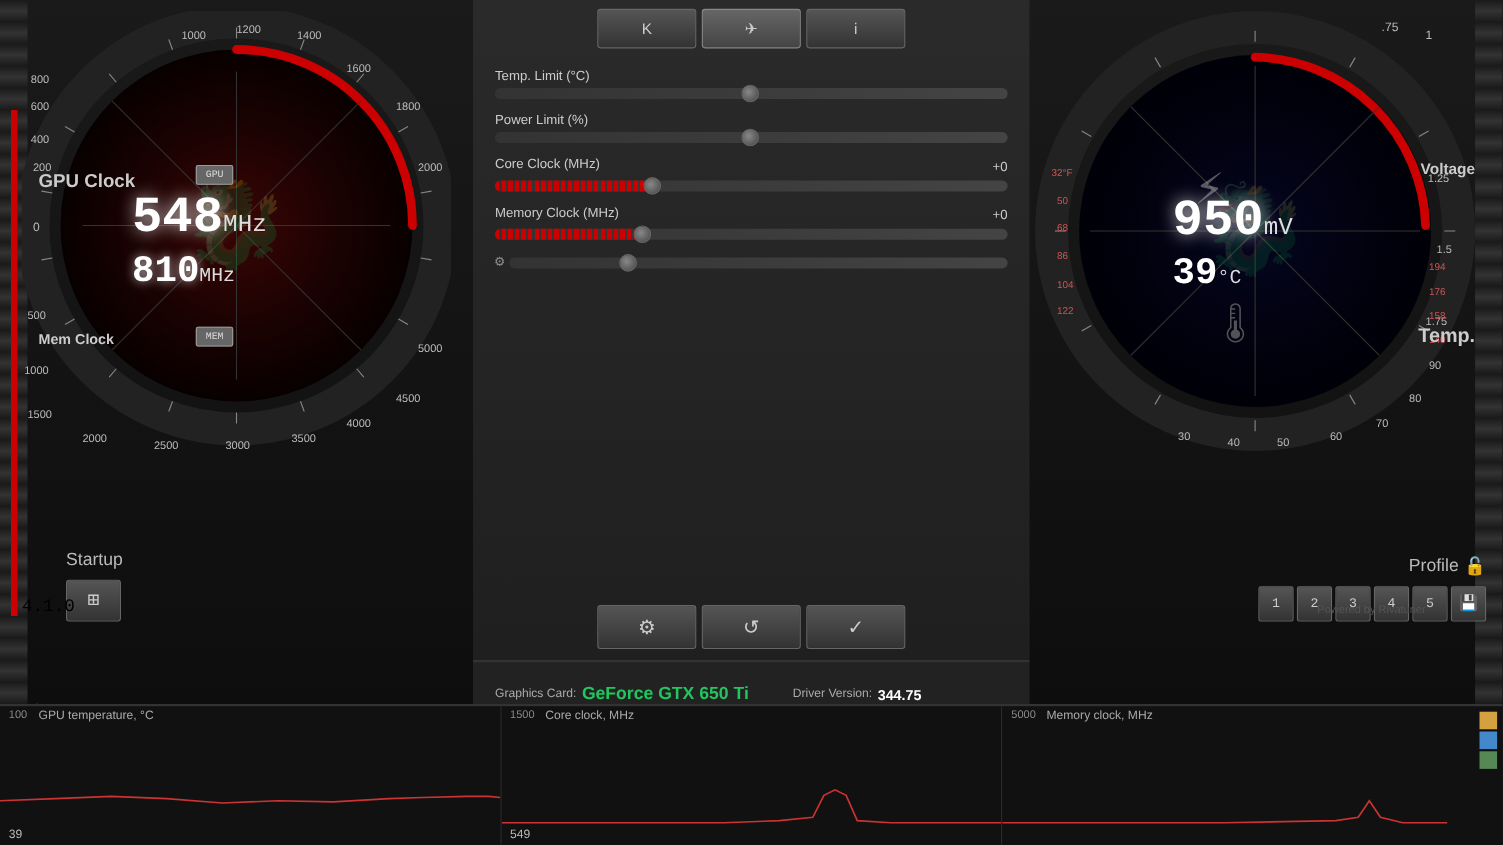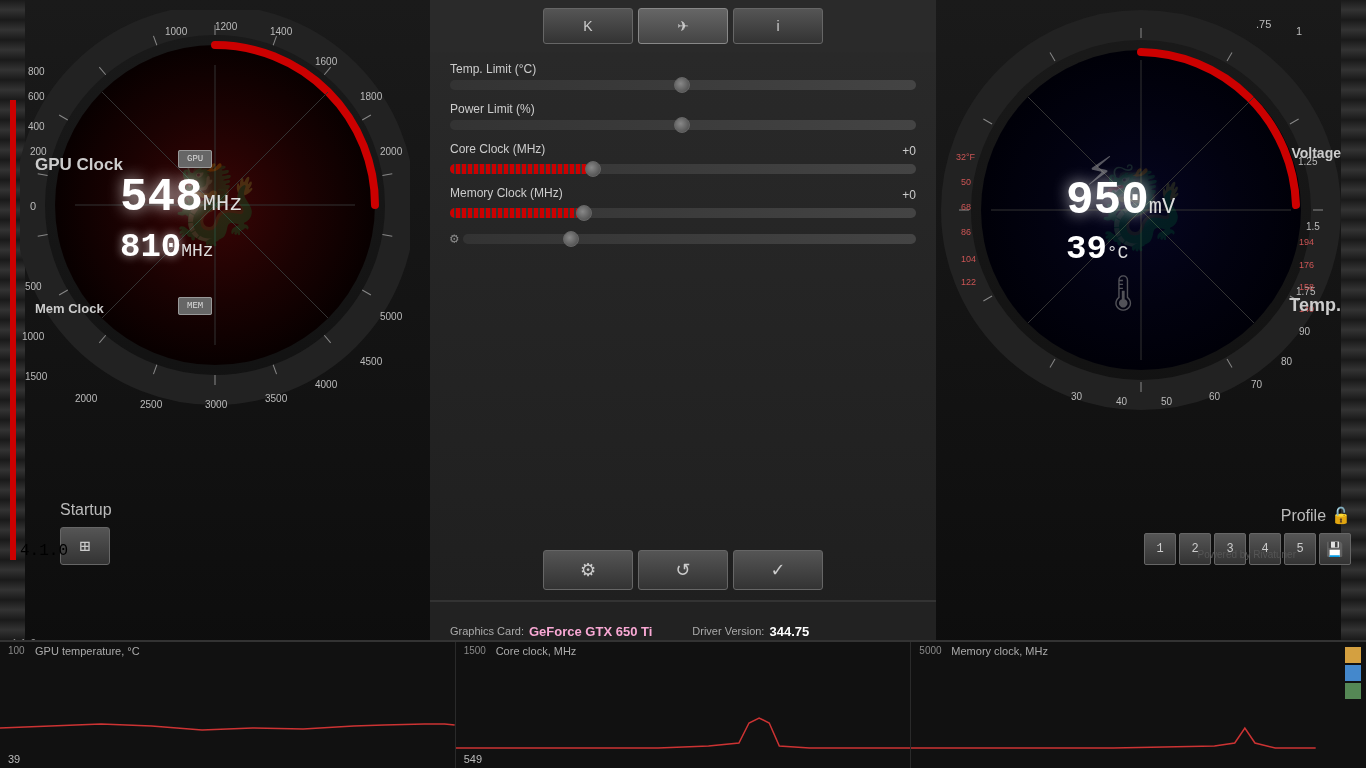--- a/index.html
+++ b/index.html
@@ -418,21 +418,21 @@
 
     <div class="bottom-buttons">
       <button class="bottom-btn">⚙</button>
       <button class="bottom-btn">↺</button>
       <button class="bottom-btn">✓</button>
     </div>
 
     <div class="bottom-info-bar">
       <div style="display:flex;align-items:center;gap:5px;justify-content:flex-end;">
         <span style="color:#aaa;font-size:11px;font-family:Arial;">Graphics Card:</span>
-        <span style="color:#f9a8d4;font-size:13px;font-weight:bold;font-family:Arial;">GeForce GTX 650 Ti</span>
+        <span style="color:#22c55e;font-size:16px;font-weight:bold;font-family:Arial;">GeForce GTX 650 Ti</span>
       </div>
       <div style="display:flex;align-items:center;gap:5px;margin-left:20px;">
         <span style="color:#aaa;font-size:11px;font-family:Arial;">Driver Version:</span>
         <span style="color:#fff;font-size:13px;font-weight:bold;font-family:Arial;">344.75</span>
       </div>
       <span class="detach-btn" style="position:absolute;bottom:5px;left:50%;transform:translateX(-50%);">DETACH</span>
     </div>
   </div>
 
   <div class="right-section">

